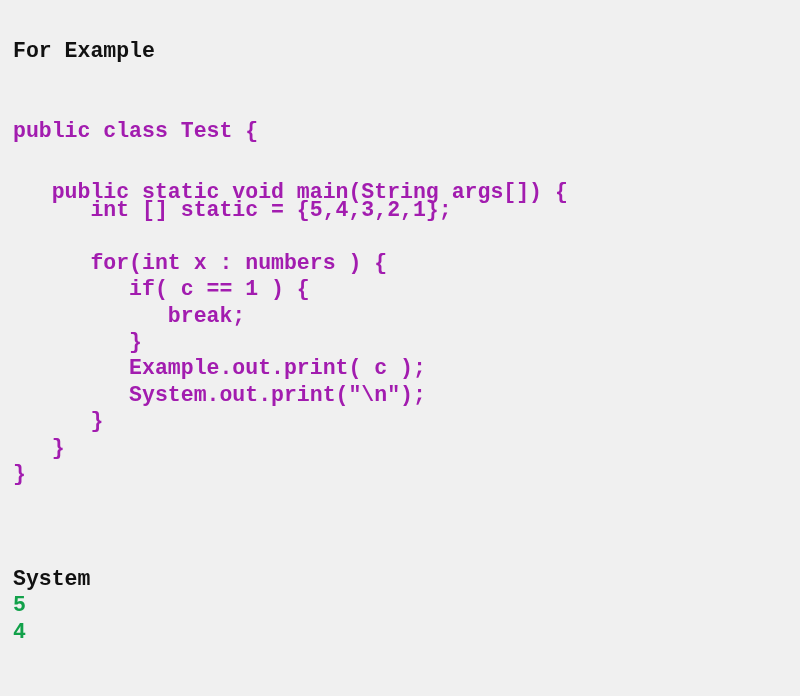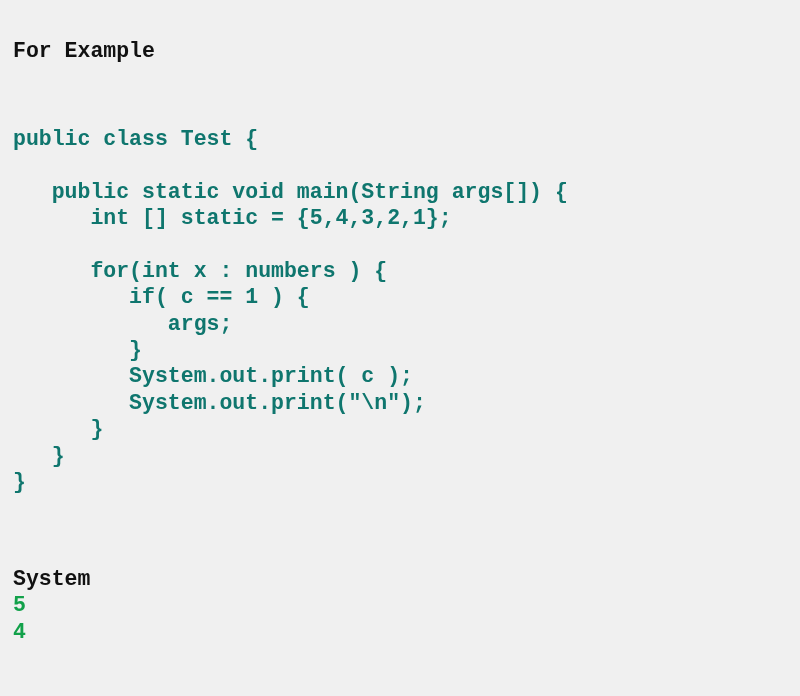--- a/index.html
+++ b/index.html
@@ -13,38 +13,38 @@
   }
   .line {
     position: absolute;
     left: 13px;
     white-space: pre;
     line-height: 26px;
     height: 26px;
     text-align: right;
   }
   .heading { color: #111111; }
-  .code { color: #0f766e; margin-top: 8px; }
+  .code { color: #a21caf; }
   .out { color: #12a14a; }
 </style>
 </head>
 <body>
 
 <div class="line heading" style="top:38px">For Example</div>
 
 <div>
   <div class="line code" style="top:118px">public class Test {</div>
-  <div class="line code" style="top:171px">   public static void main(String args[]) {</div>
+  <div class="line code" style="top:179px">   public static void main(String args[]) {</div>
   <div class="line code" style="top:197px">      int [] static = {5,4,3,2,1};</div>
   <div class="line code" style="top:223px"></div>
   <div class="line code" style="top:250px">      for(int x : numbers ) {</div>
   <div class="line code" style="top:276px">         if( c == 1 ) {</div>
-  <div class="line code" style="top:303px">            args;</div>
+  <div class="line code" style="top:303px">            break;</div>
   <div class="line code" style="top:329px">         }</div>
-  <div class="line code" style="top:355px">         System.out.print( c );</div>
+  <div class="line code" style="top:355px">         Example.out.print( c );</div>
   <div class="line code" style="top:382px">         System.out.print("\n");</div>
   <div class="line code" style="top:408px">      }</div>
   <div class="line code" style="top:435px">   }</div>
   <div class="line code" style="top:461px">}</div>
 </div>
 
 <div class="line heading" style="top:566px">System</div>
 <div>
   <div class="line out" style="top:592px">5</div>
   <div class="line out" style="top:619px">4</div>

